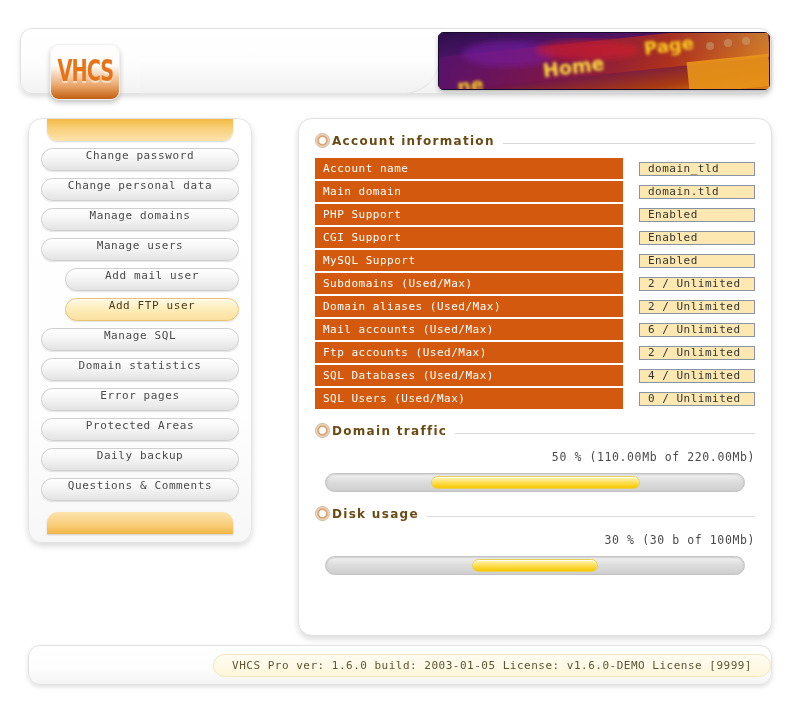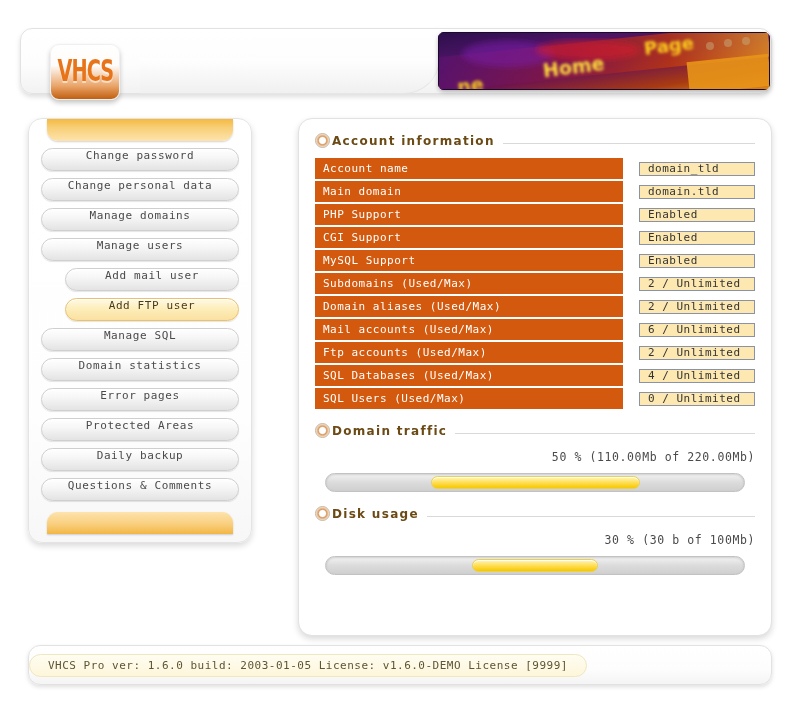--- a/index.html
+++ b/index.html
@@ -229,21 +229,21 @@
   .footer {
     position: absolute;
     left: 28px; top: 645px;
     width: 744px; height: 40px;
     background: linear-gradient(180deg,#ffffff 0%, #fdfdfd 60%, #f4f4f4 100%);
     border: 1px solid #e2e2e2;
     border-radius: 12px;
     box-shadow: 0 2px 4px rgba(0,0,0,0.13);
     display: flex;
     align-items: center;
-    justify-content: flex-start;
+    justify-content: flex-end;
   }
   .footer-pill {
     background: linear-gradient(180deg,#fffdf2 0%, #fdf6da 100%);
     border: 1px solid #f0e6c0;
     border-radius: 12px;
     padding: 4px 18px;
     font-size: 11px;
     letter-spacing: 0.5px;
     color: #5d5533;
     white-space: nowrap;

